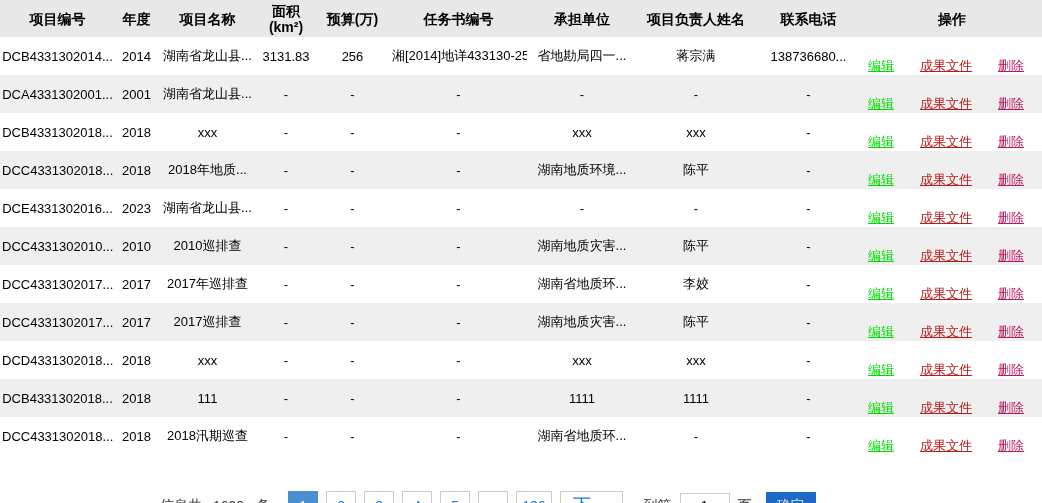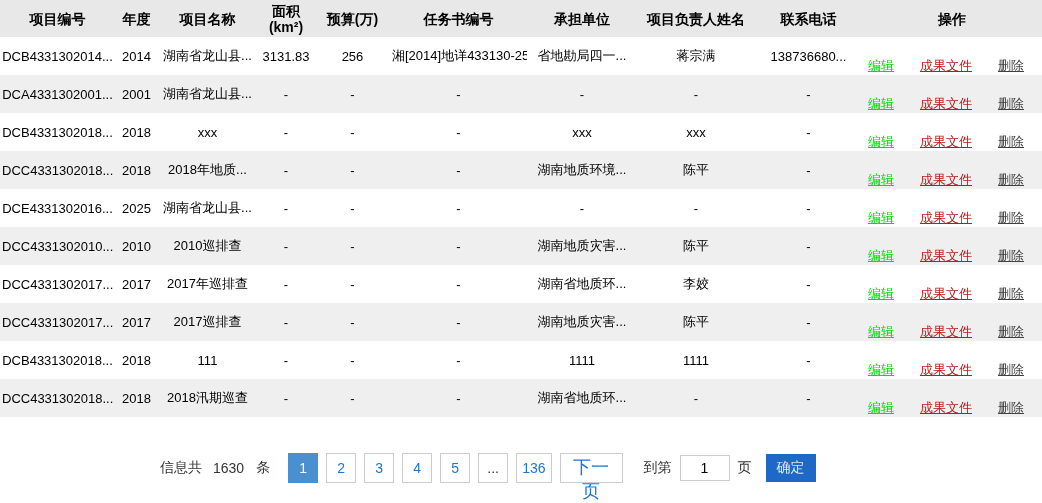--- a/index.html
+++ b/index.html
@@ -46,21 +46,21 @@
     padding: 0 16px 0 4px;
     margin-top: 20px;
   }
   a.op {
     text-decoration: underline;
     cursor: pointer;
     font-size: 13px;
   }
   a.op-edit   { color: #00dd00; }
   a.op-file   { color: #b91c1c; }
-  a.op-delete { color: #404040; }
+  a.op-delete { color: #be185d; }
 
   .pagination {
     margin-top: 36px;
     margin-left: 160px;
     display: flex;
     align-items: center;
     font-size: 14px;
     color: #333333;
   }
   .info-label { margin-right: 11px; }
@@ -228,21 +228,21 @@
       <div class="ops-wrap">
         <a class="op op-edit">编辑</a>
         <a class="op op-file">成果文件</a>
         <a class="op op-delete">删除</a>
       </div>
     </td>
   </tr>
 
   <tr>
     <td class="col-code">DCE4331302016...</td>
-    <td>2025</td>
+    <td>2023</td>
     <td>湖南省龙山县...</td>
     <td>-</td>
     <td>-</td>
     <td>-</td>
     <td>-</td>
     <td>-</td>
     <td>-</td>
     <td>
       <div class="ops-wrap">
         <a class="op op-edit">编辑</a>
@@ -302,20 +302,38 @@
     <td>-</td>
     <td>
       <div class="ops-wrap">
         <a class="op op-edit">编辑</a>
         <a class="op op-file">成果文件</a>
         <a class="op op-delete">删除</a>
       </div>
     </td>
   </tr>
 
+  <tr>
+    <td class="col-code">DCD4331302018...</td>
+    <td>2018</td>
+    <td>xxx</td>
+    <td>-</td>
+    <td>-</td>
+    <td>-</td>
+    <td>xxx</td>
+    <td>xxx</td>
+    <td>-</td>
+    <td>
+      <div class="ops-wrap">
+        <a class="op op-edit">编辑</a>
+        <a class="op op-file">成果文件</a>
+        <a class="op op-delete">删除</a>
+      </div>
+    </td>
+  </tr>
 
   <tr>
     <td class="col-code">DCB4331302018...</td>
     <td>2018</td>
     <td>111</td>
     <td>-</td>
     <td>-</td>
     <td>-</td>
     <td>1111</td>
     <td>1111</td>

